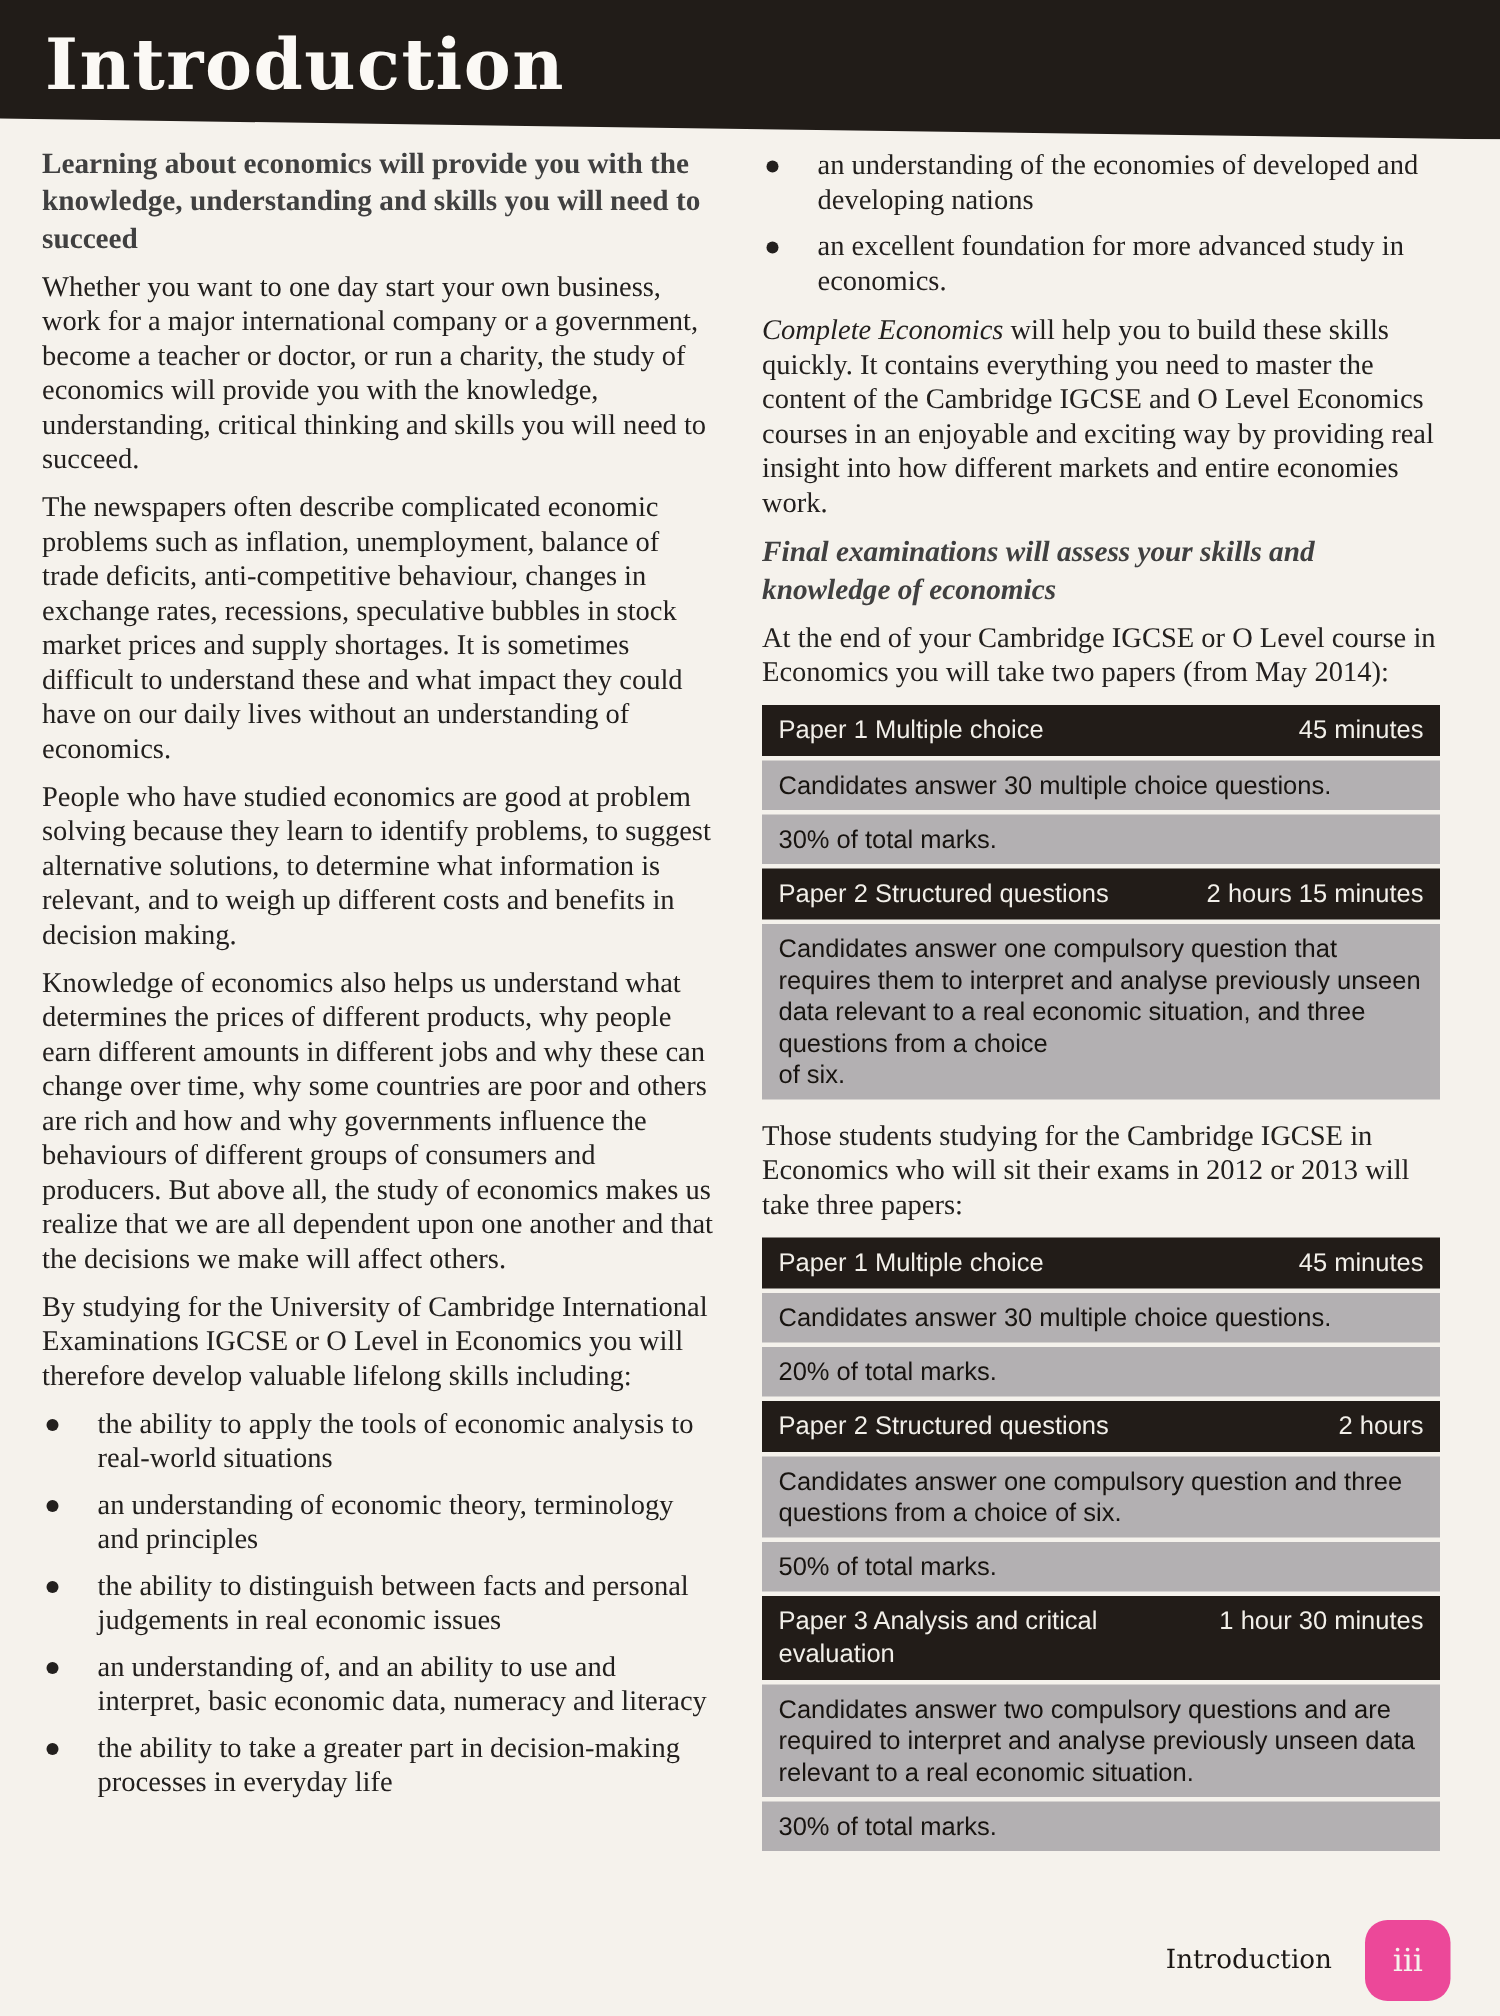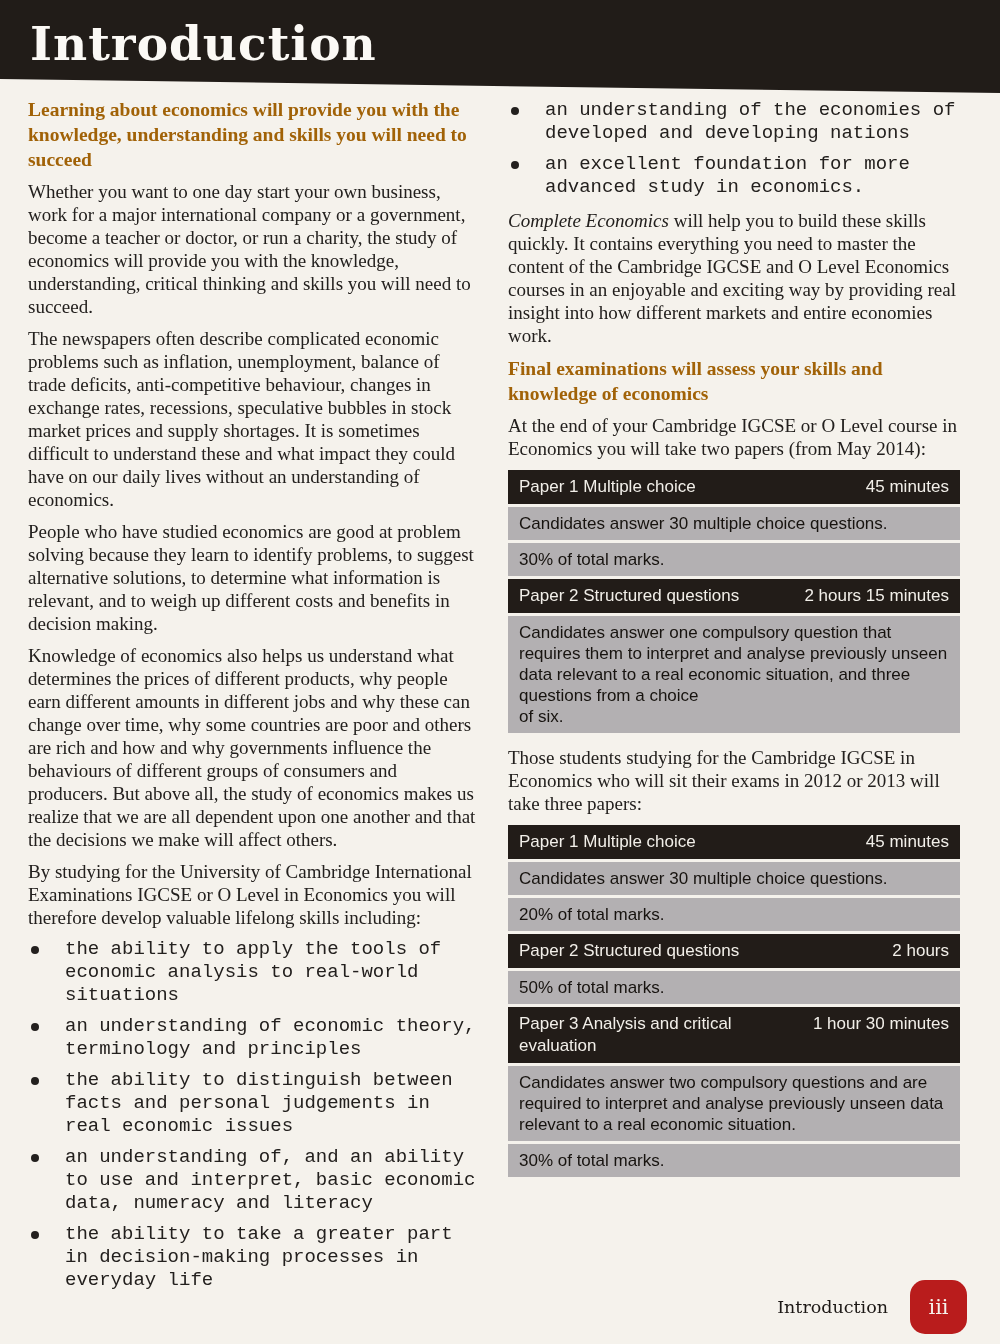--- a/index.html
+++ b/index.html
@@ -30,27 +30,27 @@
 
   
   .col { position:absolute; top:97px; width:452px; font-size:19px; line-height:23px; }
   .col-left  { left:28px; }
   .col-right { left:508px; }
 
   h2 {
     font-size:19.5px; line-height:25px;
     margin:0 0 8px 0;
     font-weight:bold;
-    color:#a16207;
+    color:#404040;
   }
   .col p { margin:0 0 9px 0; }
-  .h-exam { margin-top:5px; }
+  .h-exam { margin-top:5px;font-style:italic; }
 
   ul { margin:2px 0 10px 0; padding:0; list-style:none; }
-  li { position:relative; padding-left:37px; margin-bottom:8px;font-family:Liberation Mono, monospace; }
+  li { position:relative; padding-left:37px; margin-bottom:8px; }
   li .dot {
     position:absolute; left:3px; top:8px;
     width:8px; height:8px; border-radius:50%;
     background:#23201e;
   }
   .ital { font-style:italic; }
 
   
   .xtable { margin:10px 0 13px 0; font-family:"Liberation Sans", sans-serif; font-size:17px; }
   .trow { margin-bottom:3px; }
@@ -67,21 +67,21 @@
   }
 
   
   .footer {
     position:absolute; top:1280px; right:33px;
     display:flex; align-items:center; gap:22px;
   }
   .footer-label { font-family:"DejaVu Serif", serif; font-size:17.5px; color:#1c1815; }
   .badge {
     width:57px; height:54px;
-    background:#b91c1c; border-radius:15px;
+    background:#ec4899; border-radius:15px;
     color:#f5f2ec;
     display:flex; align-items:center; justify-content:center;
     font-family:"DejaVu Serif", serif; font-size:21px;
   }
 </style>
 </head>
 <body>
 
 <div class="banner">
   <h1>Introduction</h1>
@@ -135,20 +135,21 @@
     <div class="trow thead">
       <span>Paper 1 Multiple choice</span>
       <span class="dur">45 minutes</span>
     </div>
     <div class="trow tcell">Candidates answer 30 multiple choice questions.</div>
     <div class="trow tcell">20% of total marks.</div>
     <div class="trow thead">
       <span>Paper 2 Structured questions</span>
       <span class="dur">2 hours</span>
     </div>
+    <div class="trow tcell">Candidates answer one compulsory question and three questions from a choice of six.</div>
     <div class="trow tcell">50% of total marks.</div>
     <div class="trow thead">
       <span style="max-width:300px;">Paper 3 Analysis and critical evaluation</span>
       <span class="dur">1 hour 30 minutes</span>
     </div>
     <div class="trow tcell">Candidates answer two compulsory questions and are required to interpret and analyse previously unseen data relevant to a real economic situation.</div>
     <div class="trow tcell">30% of total marks.</div>
   </div>
 </div>
 

